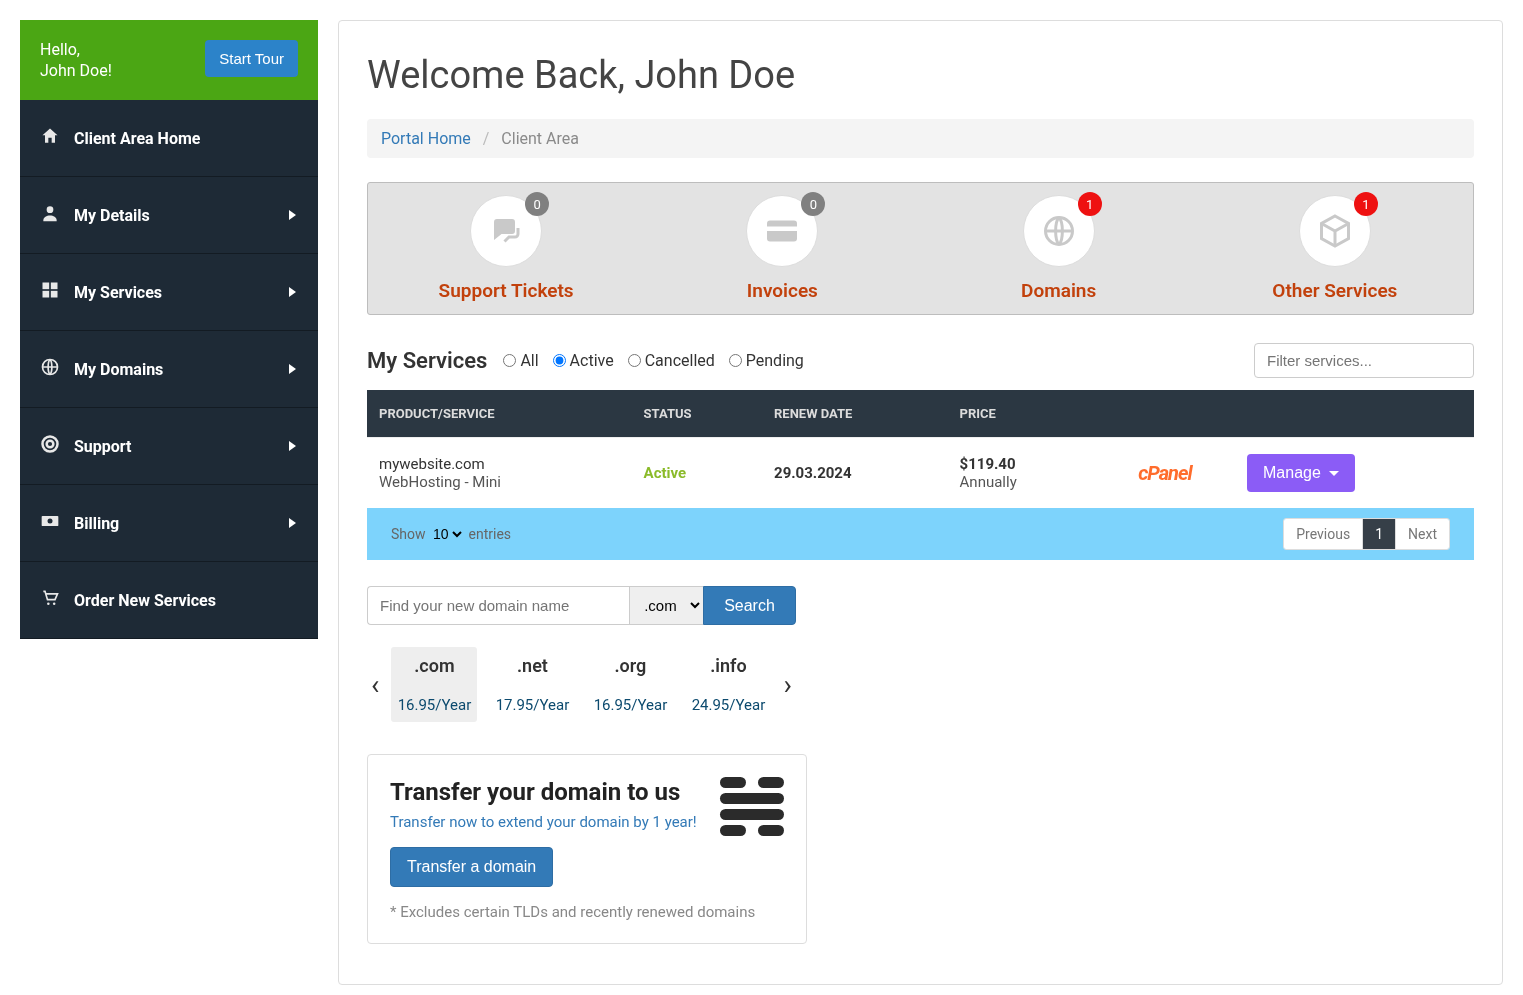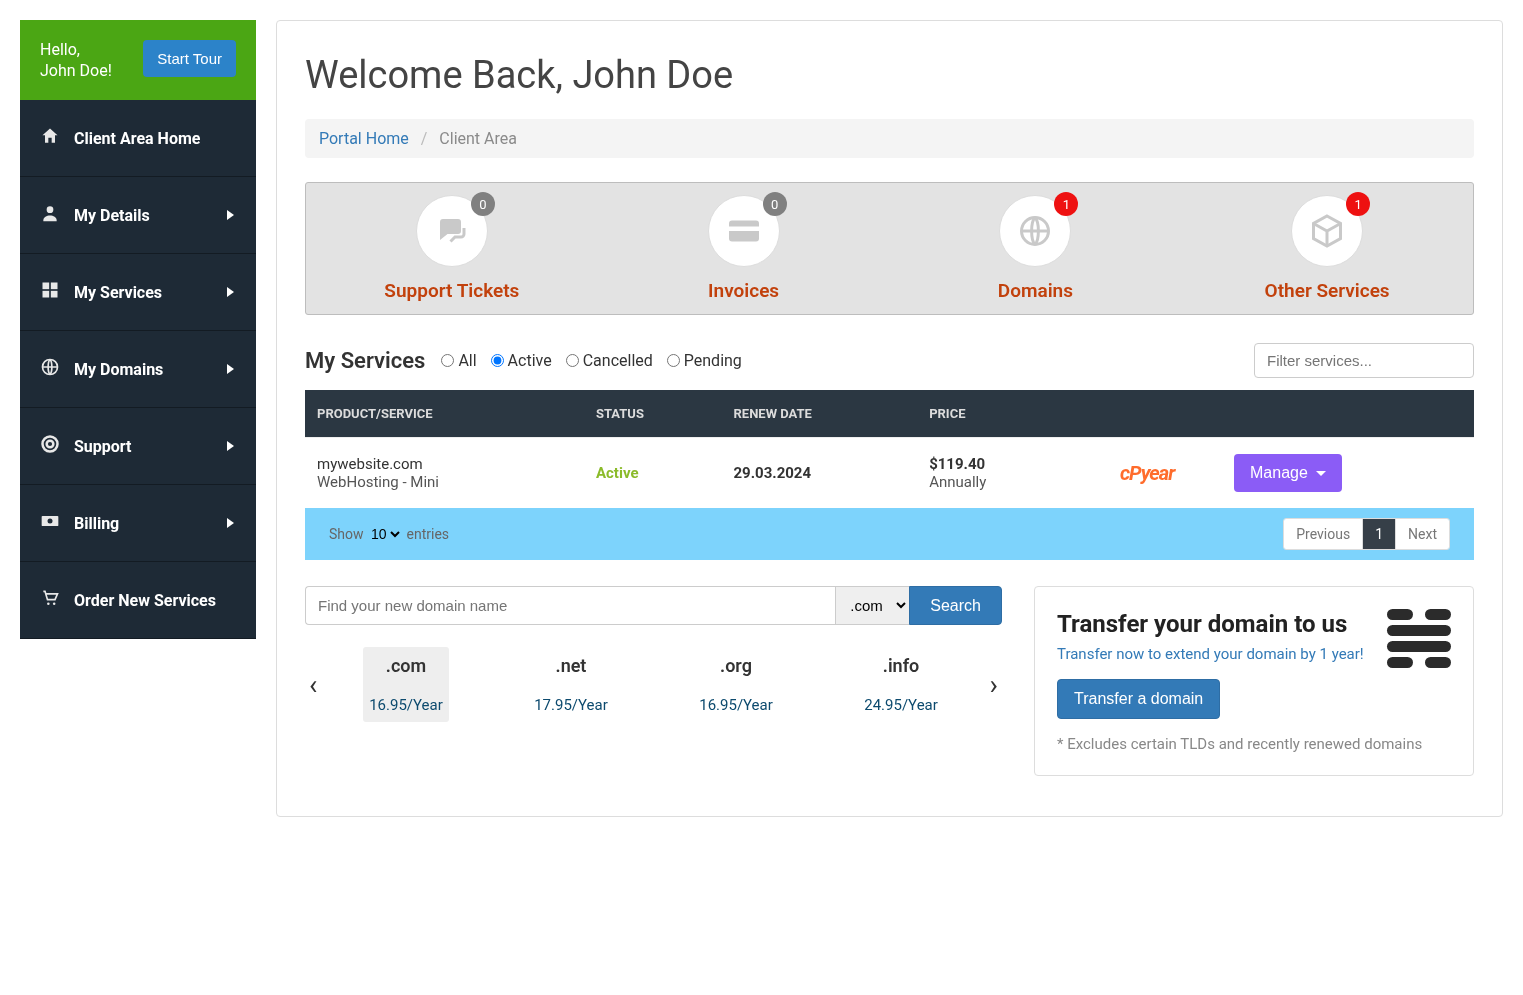--- a/index.html
+++ b/index.html
@@ -1,20 +1,20 @@
 <!DOCTYPE html>
 <html><head>
 <meta charset="utf-8">
 <style>
 * { box-sizing: border-box; margin: 0; padding: 0; }
 body { font-family: -apple-system, BlinkMacSystemFont, "Segoe UI", Roboto, Arial, sans-serif; background: #fff; color: #333; font-size: 15px; }
 .page { display: flex; padding: 20px; gap: 20px; }
 
 
-.sidebar { width: 236px; flex-shrink: 0; }
+.sidebar { width: 298px; flex-shrink: 0; }
 .sidebar-head { background: #4ba614; padding: 20px; display: flex; justify-content: space-between; align-items: flex-start; }
 .sidebar-head .greet { color: #fff; font-size: 16px; }
 .sidebar-head .greet .name { font-weight: 400; display: block; margin-top: 2px; }
 .btn-tour { background: #2c83c9; border: none; color: #fff; padding: 10px 14px; border-radius: 4px; font-size: 15px; cursor: pointer; }
 .nav { background: #1e2a36; }
 .nav-item { display: flex; align-items: center; padding: 26px 20px; color: #fff; font-weight: 700; font-size: 16px; border-bottom: 1px solid rgba(0,0,0,.35); cursor: pointer; position: relative; gap: 14px; }
 .nav-item .chev { position: absolute; right: 22px; width: 0; height: 0; border-top: 5px solid transparent; border-bottom: 5px solid transparent; border-left: 7px solid #fff; }
 .nav-item svg { flex-shrink: 0; }
 
 
@@ -48,21 +48,21 @@
 .btn-manage .caret { width: 0; height: 0; border-left: 5px solid transparent; border-right: 5px solid transparent; border-top: 5px solid #fff; }
 .cpanel-logo { font-weight: 700; font-style: italic; letter-spacing: -1px; }
 
 .table-foot { background: #7dd3fc; padding: 10px 24px; display: flex; align-items: center; justify-content: space-between; font-size: 14px; color: #666; }
 .table-foot select { border: none; background: transparent; font-size: 14px; }
 .pager { display: flex; border: 1px solid #ddd; border-radius: 3px; overflow: hidden; }
 .pager span { padding: 7px 12px; background: #fff; color: #777; cursor: pointer; border-right: 1px solid #ddd; }
 .pager span:last-child { border-right: none; }
 .pager span.active { background: #363f48; color: #fff; }
 
-.domain-row { display: flex; gap: 32px; margin-top: 26px; align-items: flex-start; }
+.domain-row { display: flex; gap: 32px; margin-top: 26px; align-items: flex-start; flex-direction: column; }
 .domain-search { flex: 1; }
 .search-bar { display: flex; }
 .search-bar input { flex: 1; padding: 10px 12px; border: 1px solid #ccc; border-right: none; border-radius: 4px 0 0 4px; font-size: 15px; }
 .search-bar select { border: 1px solid #ccc; border-right: none; padding: 0 10px; font-size: 15px; }
 .search-bar button { background: #337ab7; border: 1px solid #2e6da4; color: #fff; padding: 0 20px; border-radius: 0 4px 4px 0; font-size: 16px; cursor: pointer; }
 
 .tld-strip { display: flex; align-items: center; margin-top: 22px; gap: 8px; }
 .tld-strip .arrow { font-size: 28px; color: #333; cursor: pointer; padding: 0 4px; user-select:none; }
 .tld-list { display: flex; gap: 12px; flex: 1; justify-content: space-around; }
 .tld { text-align: center; padding: 8px 6px; border-radius: 3px; min-width: 86px; }
@@ -244,21 +244,21 @@
     <td>
               <div style="font-weight:400">mywebsite.com</div>
               <div style="color:#555">WebHosting - Mini</div>
             </td>
     <td><span class="status-active">Active</span></td>
     <td><strong>29.03.2024</strong></td>
     <td>
               <div><strong>$119.40</strong></div>
               <div style="color:#555">Annually</div>
             </td>
-    <td style="text-align:center"><span class="cpanel-logo"><span style="color:#ff6c2c;font-size:20px">cP</span><span style="color:#ff6c2c;font-size:20px">year</span></span></td>
+    <td style="text-align:center"><span class="cpanel-logo"><span style="color:#ff6c2c;font-size:20px">cP</span><span style="color:#ff6c2c;font-size:20px">anel</span></span></td>
     <td style="text-align:right">
               <button class="btn-manage">Manage<span class="caret"></span></button>
             </td>
           </tr>
         </tbody>
     </table>
 
     <div class="table-foot">
       <div>
         <span>Show</span>

